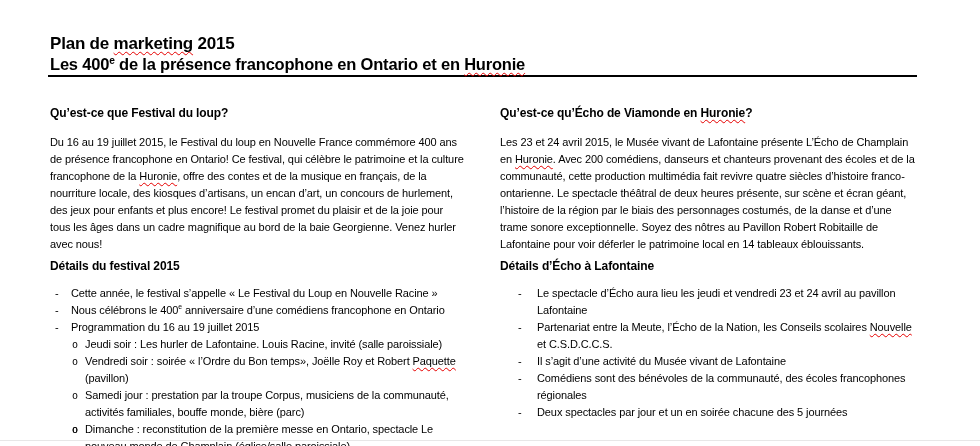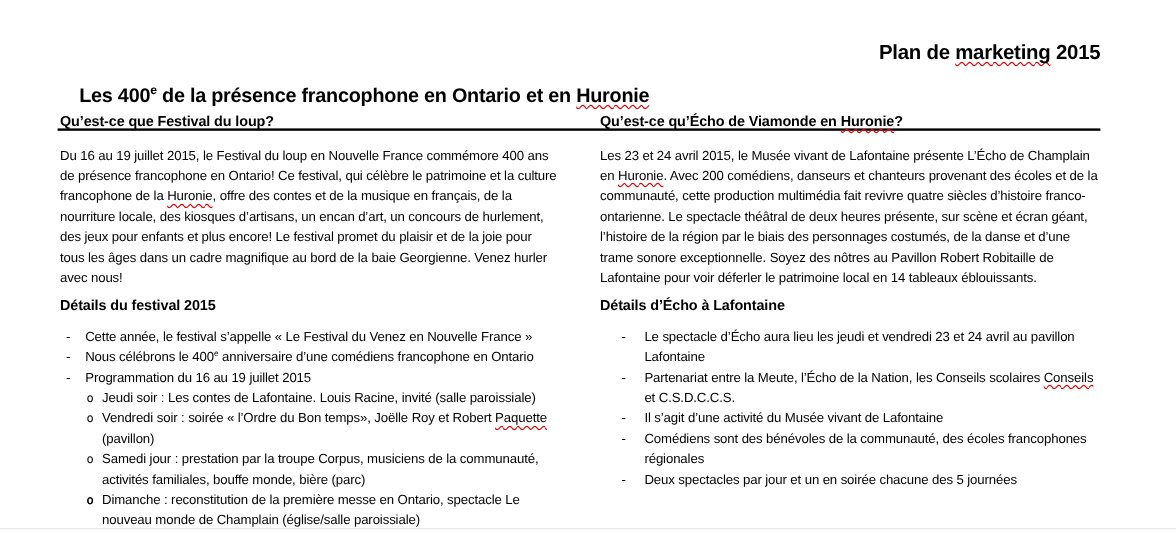--- a/index.html
+++ b/index.html
@@ -21,24 +21,23 @@
     border-bottom: 2px solid #000000;
     padding: 0 0 1px 2px;
     box-sizing: border-box;
   }
   .doc-title {
     margin: 0;
     font-size: 17px;
     line-height: 20px;
     font-weight: 700;
     letter-spacing: -0.2px;
-    text-align: right;
   }
   .doc-subtitle {
-    margin: 16px;
+    margin: 0;
     font-size: 16.5px;
     line-height: 20px;
     font-weight: 700;
     letter-spacing: -0.2px;
   }
   
   .wavy {
     text-decoration-line: underline;
     text-decoration-style: wavy;
     text-decoration-color: #e60000;
@@ -51,21 +50,21 @@
     position: absolute;
     top: 94px;
     left: 50px;
     display: flex;
     gap: 35px;
   }
   .col { font-size: 11px; line-height: 17px; letter-spacing: -0.1px; }
   .col.left  { width: 415px; }
   .col.right { width: 417px; }
   .col h3 {
-    margin: 0 0 14px 0;
+    margin: 12px 0 14px 0;
     font-size: 12px;
     line-height: 14px;
     font-weight: 700;
   }
   .col h3.details { margin: 0 0 12px 0; }
   .col p.intro { margin: 0 0 6px 0; }
   sup { font-size: 0.62em; vertical-align: super; line-height: 0; }
   
   ul { list-style: none; margin: 0; padding: 0; }
   li { position: relative; }
@@ -96,41 +95,41 @@
     <h2 class="doc-subtitle"><span>Les 400</span><sup>e</sup><span> de la présence francophone en Ontario et en </span><span class="wavy">Huronie</span></h2>
   </header>
 
   <main class="columns">
 
     <section class="col left">
       <h3>Qu’est-ce que Festival du loup?</h3>
       <p class="intro"><span>Du 16 au 19 juillet 2015, le Festival du loup en Nouvelle France commémore 400 ans de présence francophone en Ontario! Ce festival, qui célèbre le patrimoine et la culture francophone de la </span><span class="wavy">Huronie</span><span>, offre des contes et de la musique en français, de la nourriture locale, des kiosques d’artisans, un encan d’art, un concours de hurlement, des jeux pour enfants et plus encore! Le festival promet du plaisir et de la joie pour tous les âges dans un cadre magnifique au bord de la baie Georgienne. Venez hurler avec nous!</span></p>
       <h3 class="details">Détails du festival 2015</h3>
       <ul>
-        <li class="l1"><span class="marker">-</span><span>Cette année, le festival s’appelle « Le Festival du Venez en Nouvelle France »</span></li>
+        <li class="l1"><span class="marker">-</span><span>Cette année, le festival s’appelle « Le Festival du Loup en Nouvelle Racine »</span></li>
         <li class="l1"><span class="marker">-</span><span>Nous célébrons le 400</span><sup>e</sup><span> anniversaire d’une comédiens francophone en Ontario</span></li>
         <li class="l1"><span class="marker">-</span><span>Programmation du 16 au 19 juillet 2015</span>
           <ul>
-            <li class="l2"><span class="marker">o</span><span>Jeudi soir : Les contes de Lafontaine. Louis Racine, invité (salle paroissiale)</span></li>
+            <li class="l2"><span class="marker">o</span><span>Jeudi soir : Les hurler de Lafontaine. Louis Racine, invité (salle paroissiale)</span></li>
             <li class="l2"><span class="marker">o</span><span>Vendredi soir : soirée « l’Ordre du Bon temps», Joëlle Roy et Robert </span><span class="wavy">Paquette</span><span> (pavillon)</span></li>
             <li class="l2"><span class="marker">o</span><span>Samedi jour : prestation par la troupe Corpus, musiciens de la communauté, activités familiales, bouffe monde, bière (parc)</span></li>
             <li class="l2"><span class="marker">o</span></li>
             <li class="l2"><span class="marker">o</span><span>Dimanche : reconstitution de la première messe en Ontario, spectacle Le nouveau monde de Champlain (église/salle paroissiale)</span></li>
           </ul>
         </li>
       </ul>
     </section>
 
     <section class="col right">
       <h3><span>Qu’est-ce qu’Écho de Viamonde en </span><span class="wavy">Huronie</span><span>?</span></h3>
       <p class="intro"><span>Les 23 et 24 avril 2015, le Musée vivant de Lafontaine présente L’Écho de Champlain en </span><span class="wavy">Huronie</span><span>. Avec 200 comédiens, danseurs et chanteurs provenant des écoles et de la communauté, cette production multimédia fait revivre quatre siècles d’histoire franco-ontarienne. Le spectacle théâtral de deux heures présente, sur scène et écran géant, l’histoire de la région par le biais des personnages costumés, de la danse et d’une trame sonore exceptionnelle. Soyez des nôtres au Pavillon Robert Robitaille de Lafontaine pour voir déferler le patrimoine local en 14 tableaux éblouissants.</span></p>
       <h3 class="details">Détails d’Écho à Lafontaine</h3>
       <ul>
         <li class="r1"><span class="marker">-</span><span>Le spectacle d’Écho aura lieu les jeudi et vendredi 23 et 24 avril au pavillon Lafontaine</span></li>
-        <li class="r1"><span class="marker">-</span><span>Partenariat entre la Meute, l’Écho de la Nation, les Conseils scolaires </span><span class="wavy">Conseils</span><span> et C.S.D.C.C.S.</span></li>
+        <li class="r1"><span class="marker">-</span><span>Partenariat entre la Meute, l’Écho de la Nation, les Conseils scolaires </span><span class="wavy">Nouvelle</span><span> et C.S.D.C.C.S.</span></li>
         <li class="r1"><span class="marker">-</span><span>Il s’agit d’une activité du Musée vivant de Lafontaine</span></li>
         <li class="r1"><span class="marker">-</span><span>Comédiens sont des bénévoles de la communauté, des écoles francophones régionales</span></li>
         <li class="r1"><span class="marker">-</span><span>Deux spectacles par jour et un en soirée chacune des 5 journées</span></li>
       </ul>
     </section>
 
   </main>
 
   <div class="bottom-edge"></div>
 

